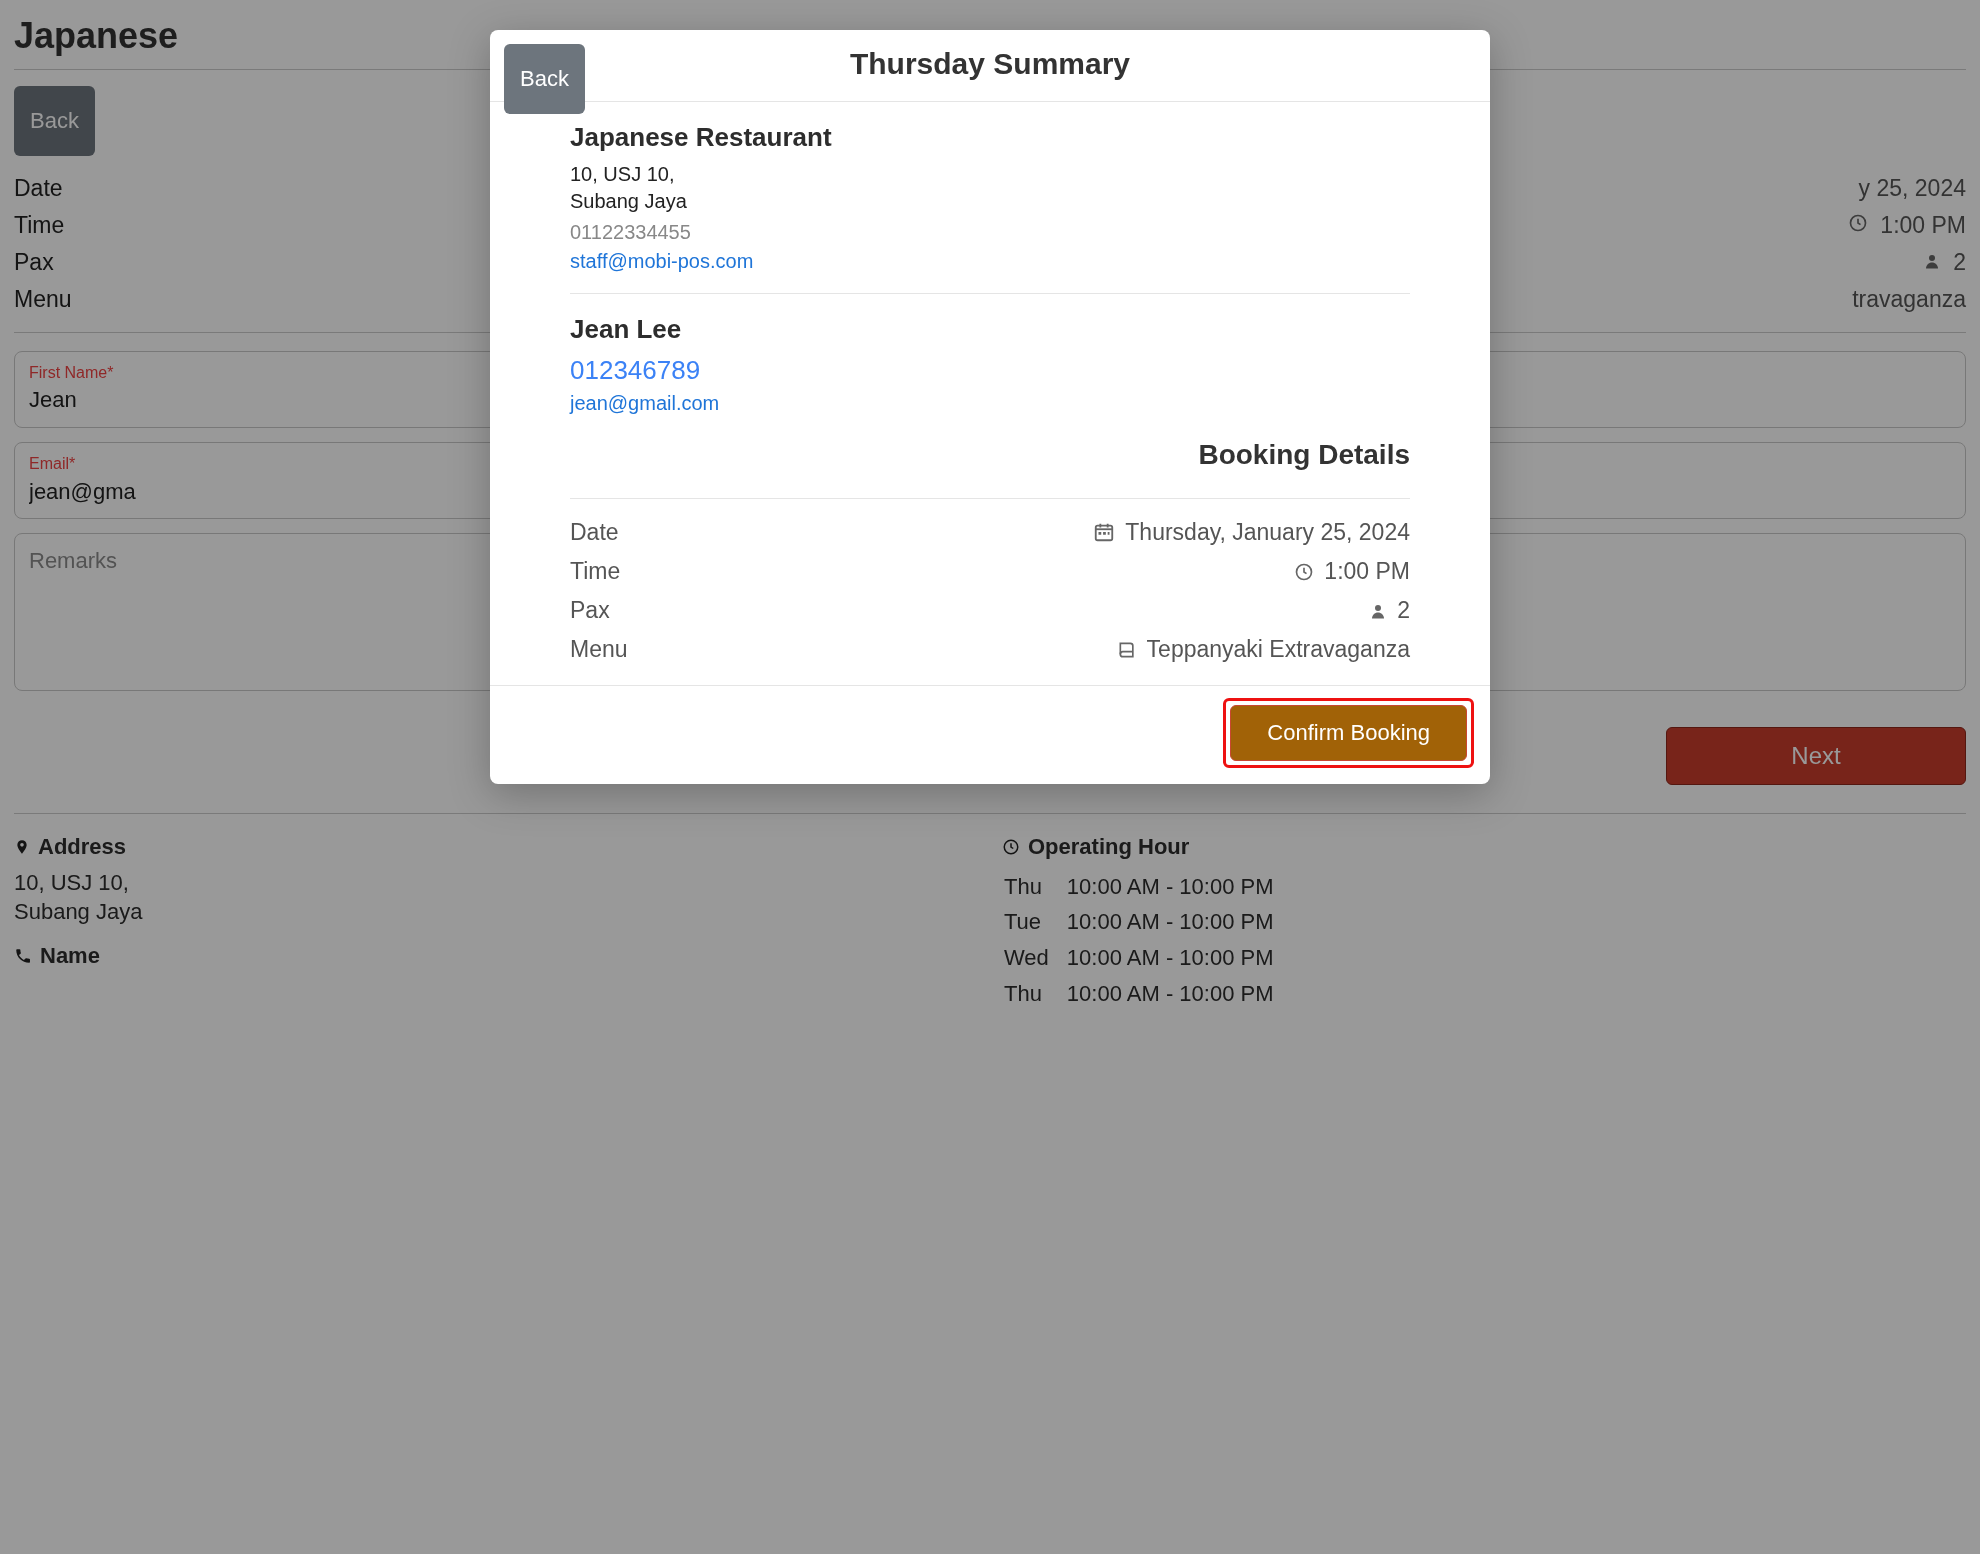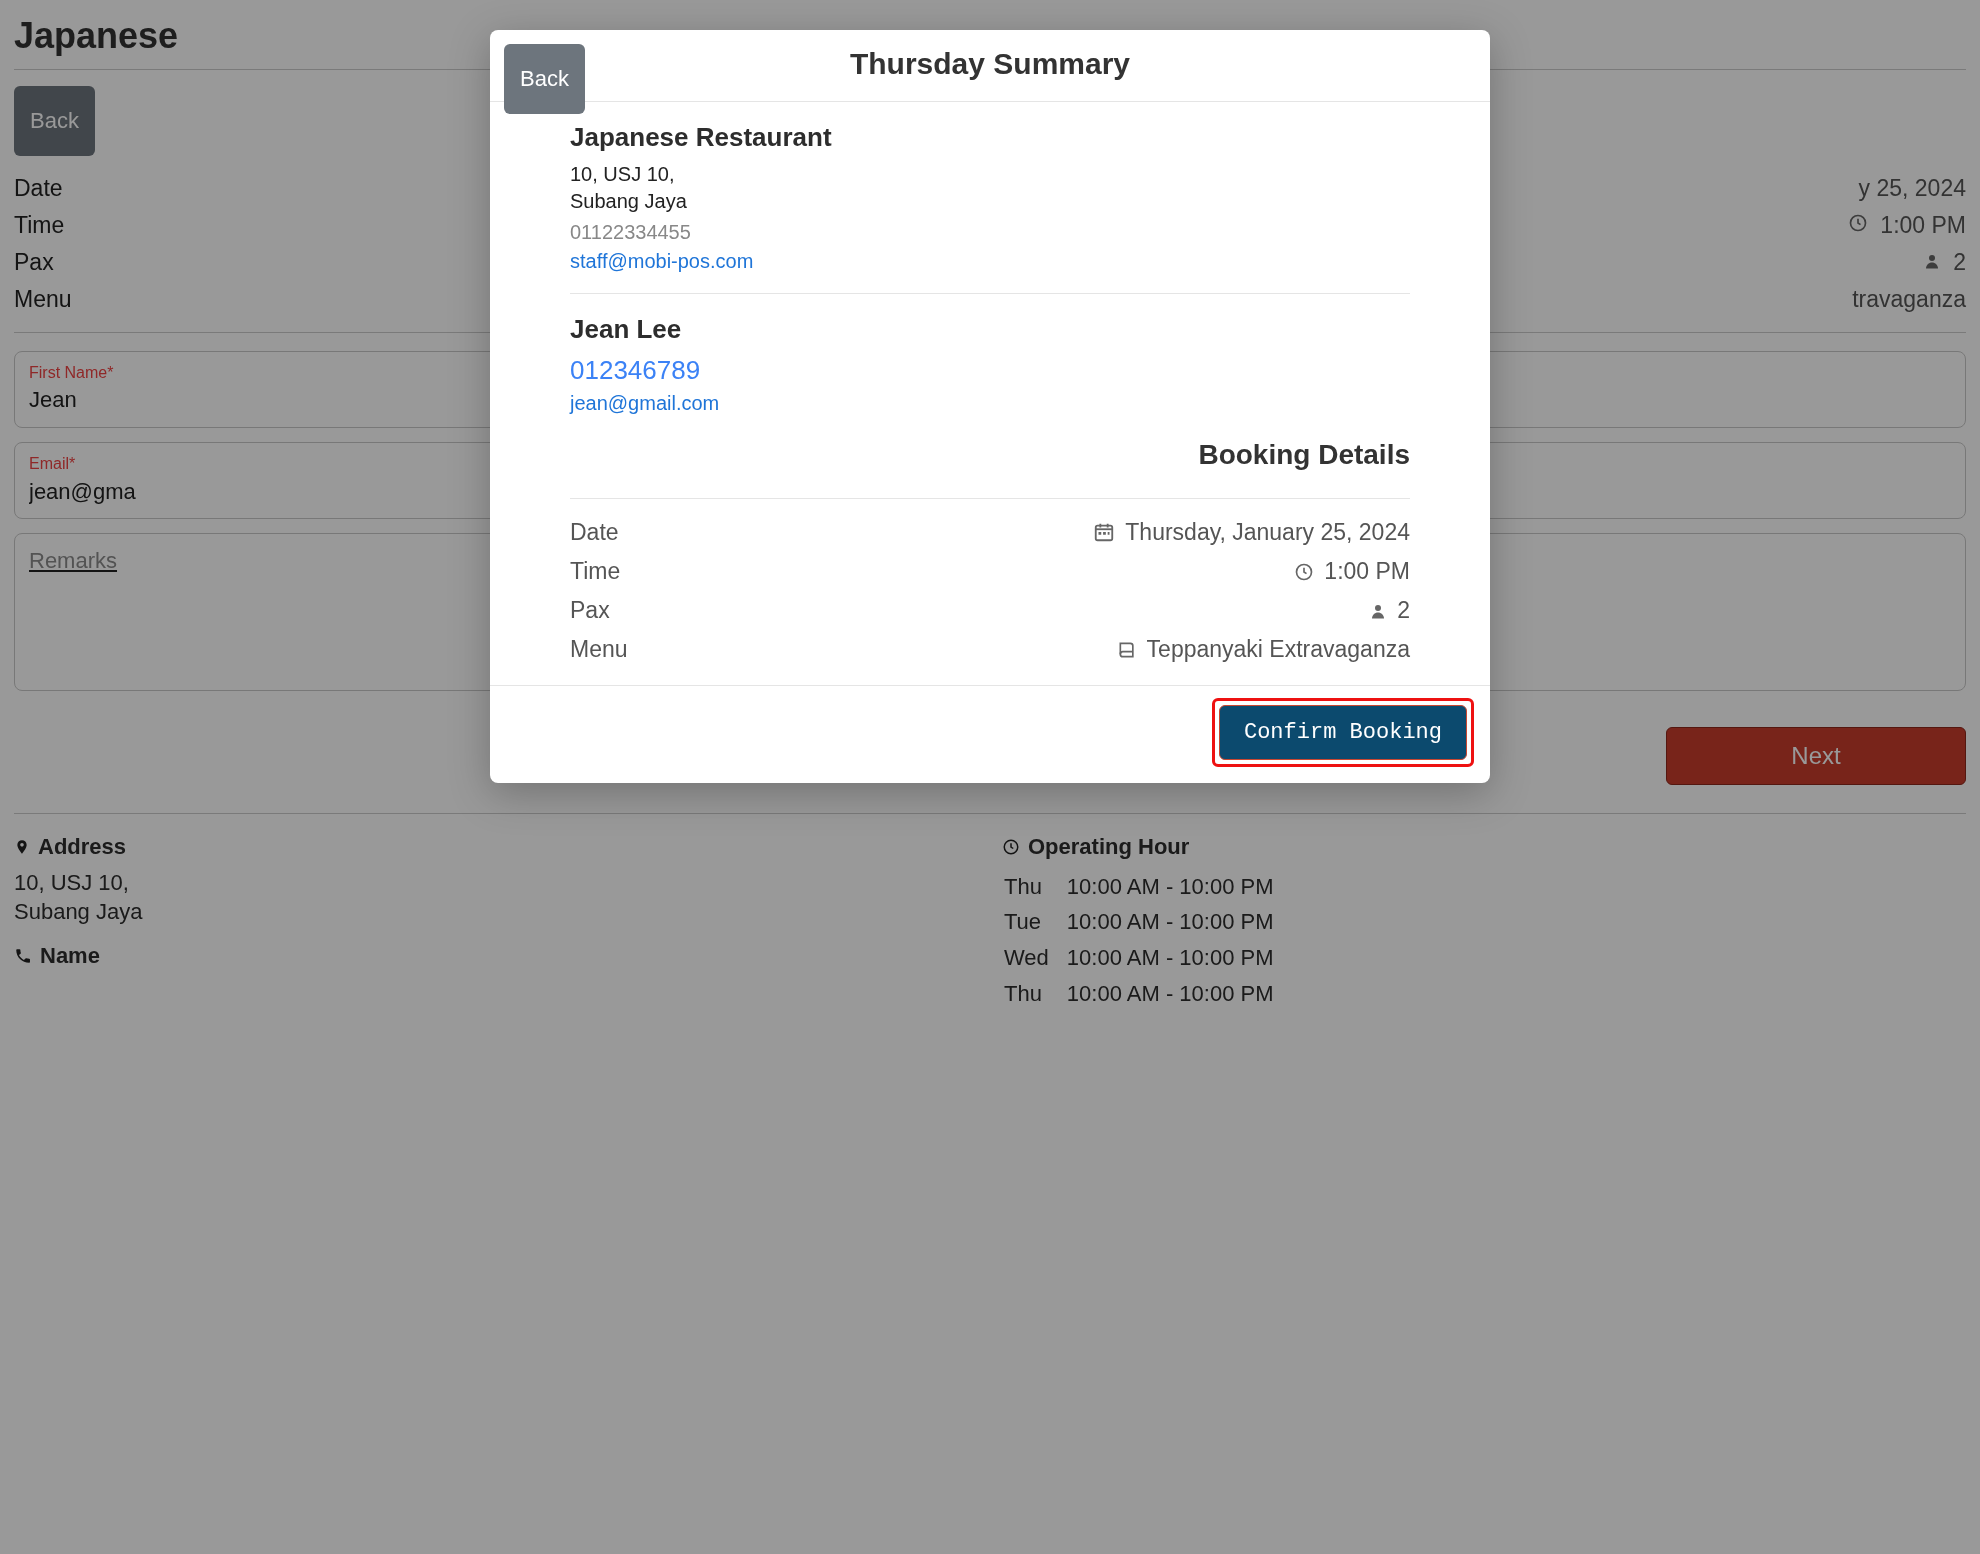--- a/index.html
+++ b/index.html
@@ -44,21 +44,21 @@
     padding: 10px 14px 12px 14px;
     margin-bottom: 14px;
     background: #fff;
   }
   .field label.small { display: block; font-size: 16px; color: #ef4444; margin-bottom: 2px; }
   .field input, .field textarea {
     border: none; outline: none; width: 100%;
     font-size: 22px; color: #222; background: transparent;
     font-family: inherit;
   }
-  .remarks-field { height: 148px; padding-top: 14px; resize: none; text-decoration: underline; }
+  .remarks-field { height: 148px; padding-top: 14px; resize: none; }
   .remarks-field::placeholder { color: #8b8b8b; }
 
   .next-row { text-align: right; margin-top: 36px; margin-bottom: 28px; }
   .btn-next {
     background: #c83c2c; color: #fff;
     font-size: 24px; padding: 14px 0;
     width: 300px; border: 1px solid #8d271b; border-radius: 6px;
     cursor: pointer;
   }
 
@@ -111,25 +111,24 @@
   .detail-row .val .ic { color: #666; }
   .modal-footer {
     border-top: 1px solid #e5e5e5;
     padding: 12px 16px 16px 16px;
     display: flex; justify-content: flex-end;
   }
   .confirm-wrap {
     border: 3px solid #e11; border-radius: 6px; padding: 4px;
   }
   .btn-confirm {
-    background: #0c4a6e; color: #fff;
-    font-size: 22px; padding: 14px 24px;
+    background: #a16207; color: #fff;
+    font-size: 22px; padding: 14px 36px;
     border: 1px solid #c94731; border-radius: 6px;
     cursor: pointer;
-    font-family: Liberation Mono, monospace;
   }
 
   
   .ic { display: inline-flex; align-items: center; justify-content: center; }
   svg { display: block; }
 </style>
 </head>
 <body>
 
 <div class="bg">

